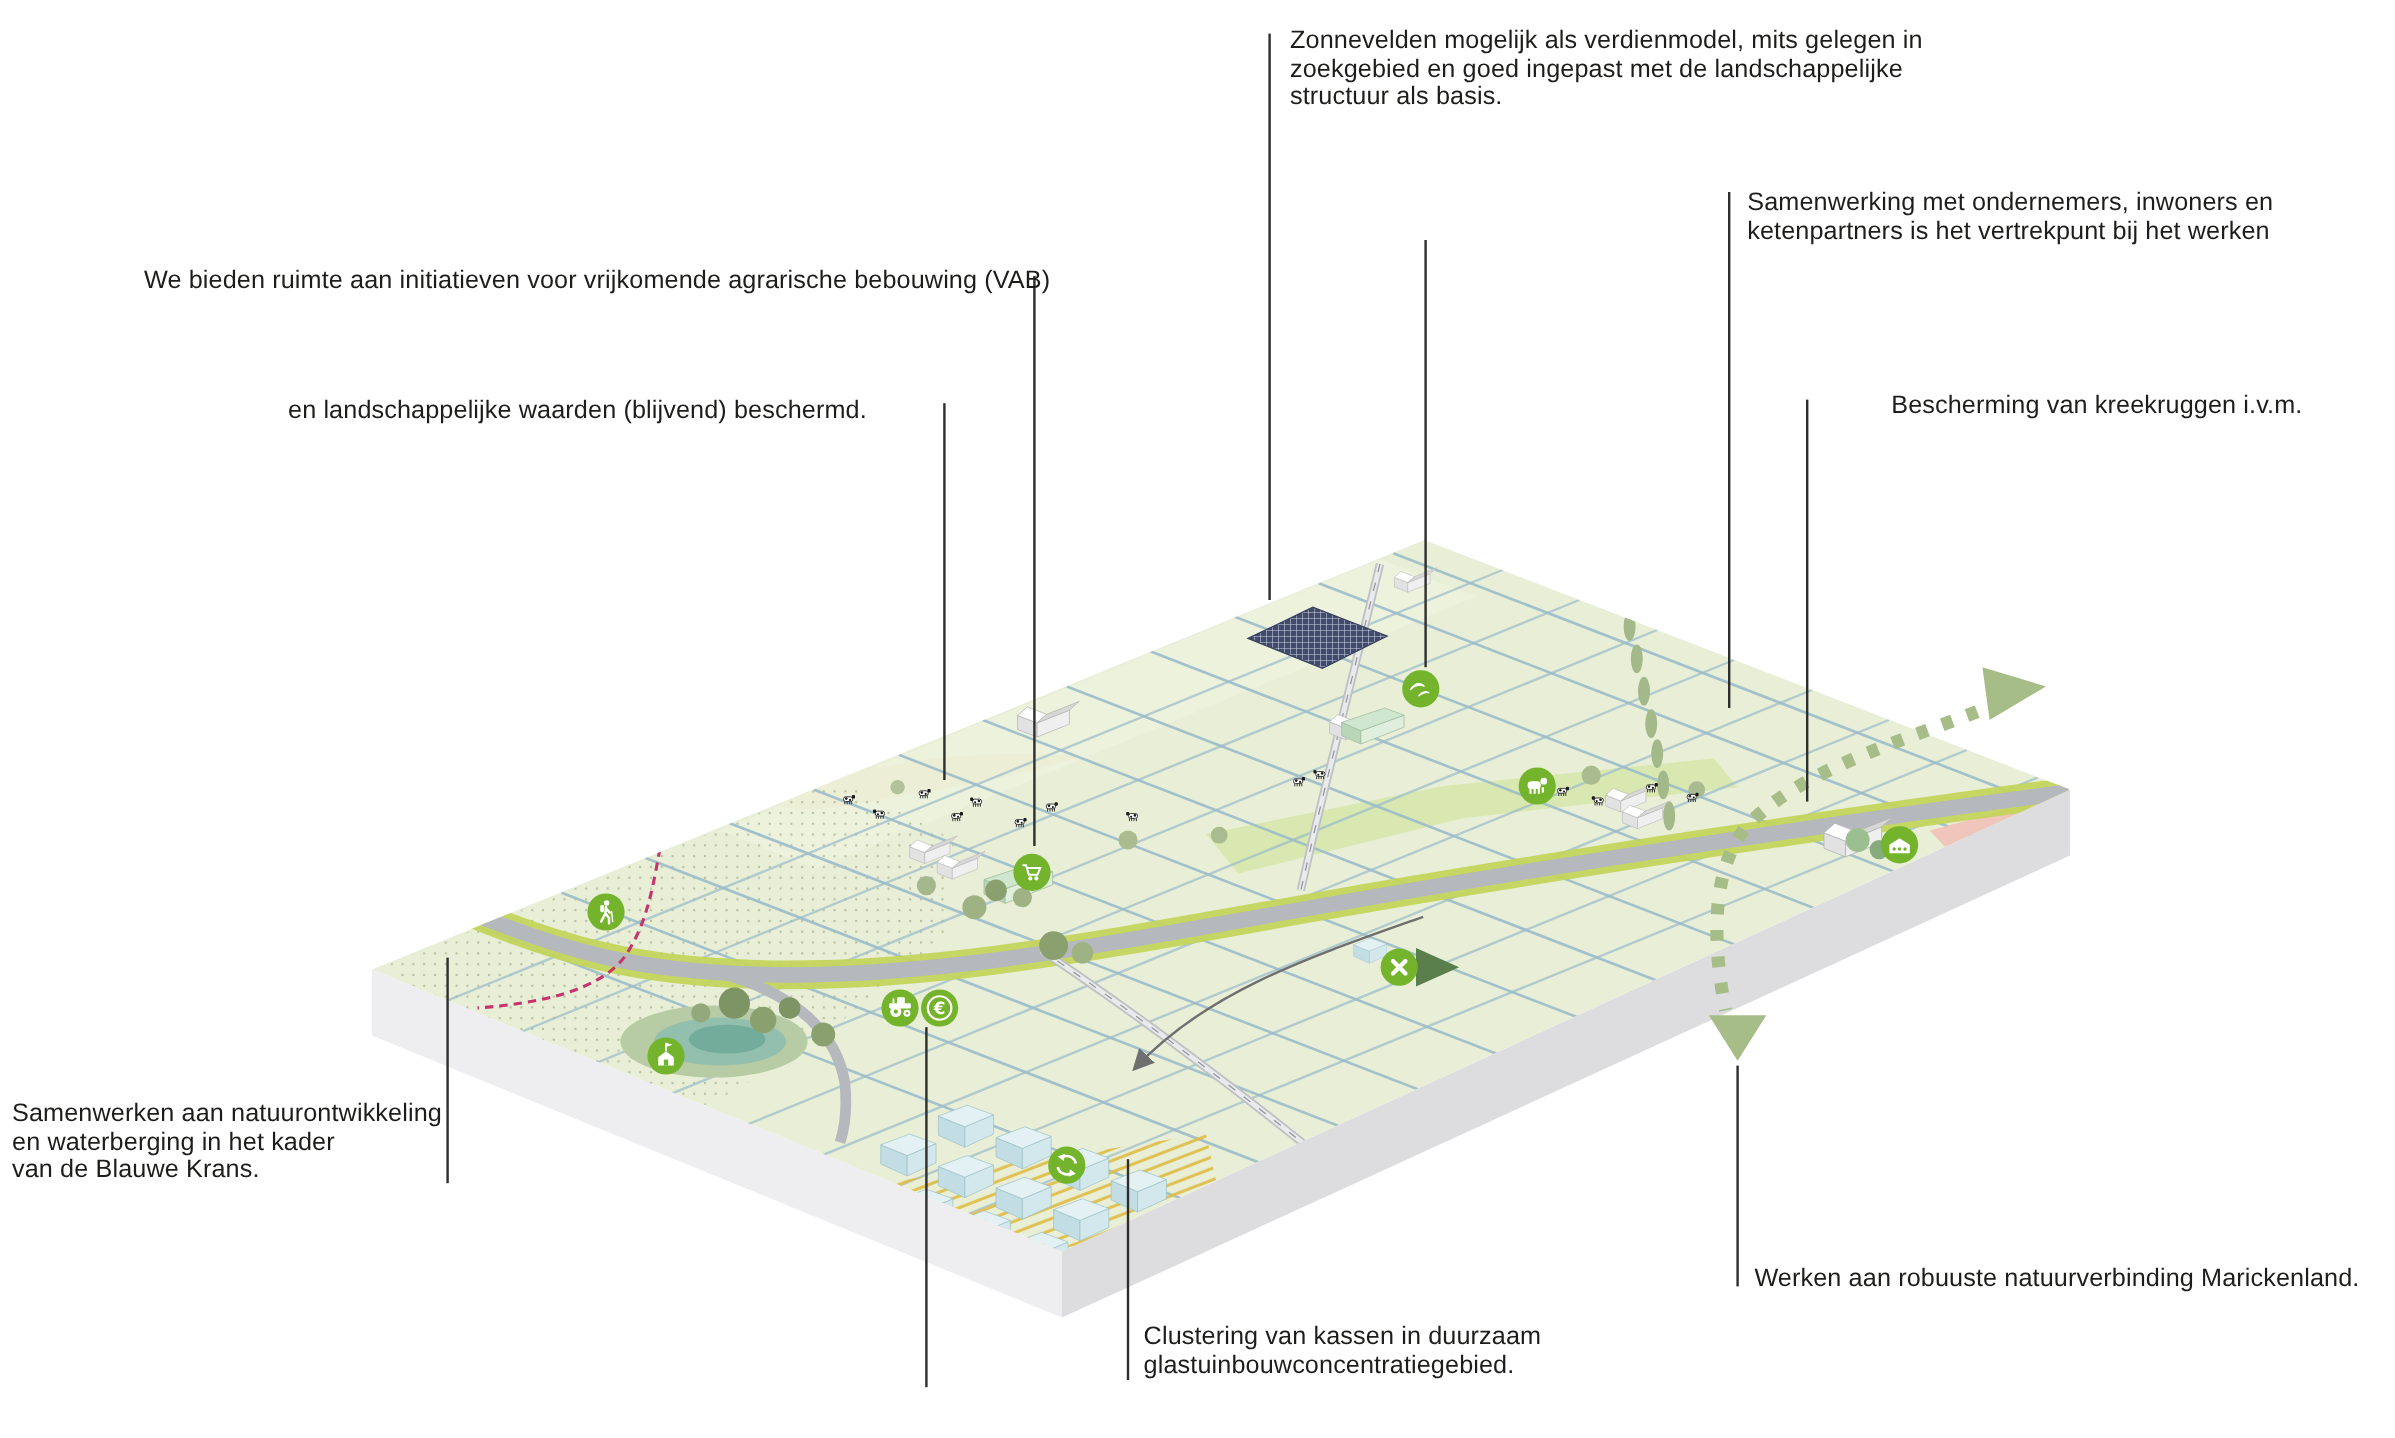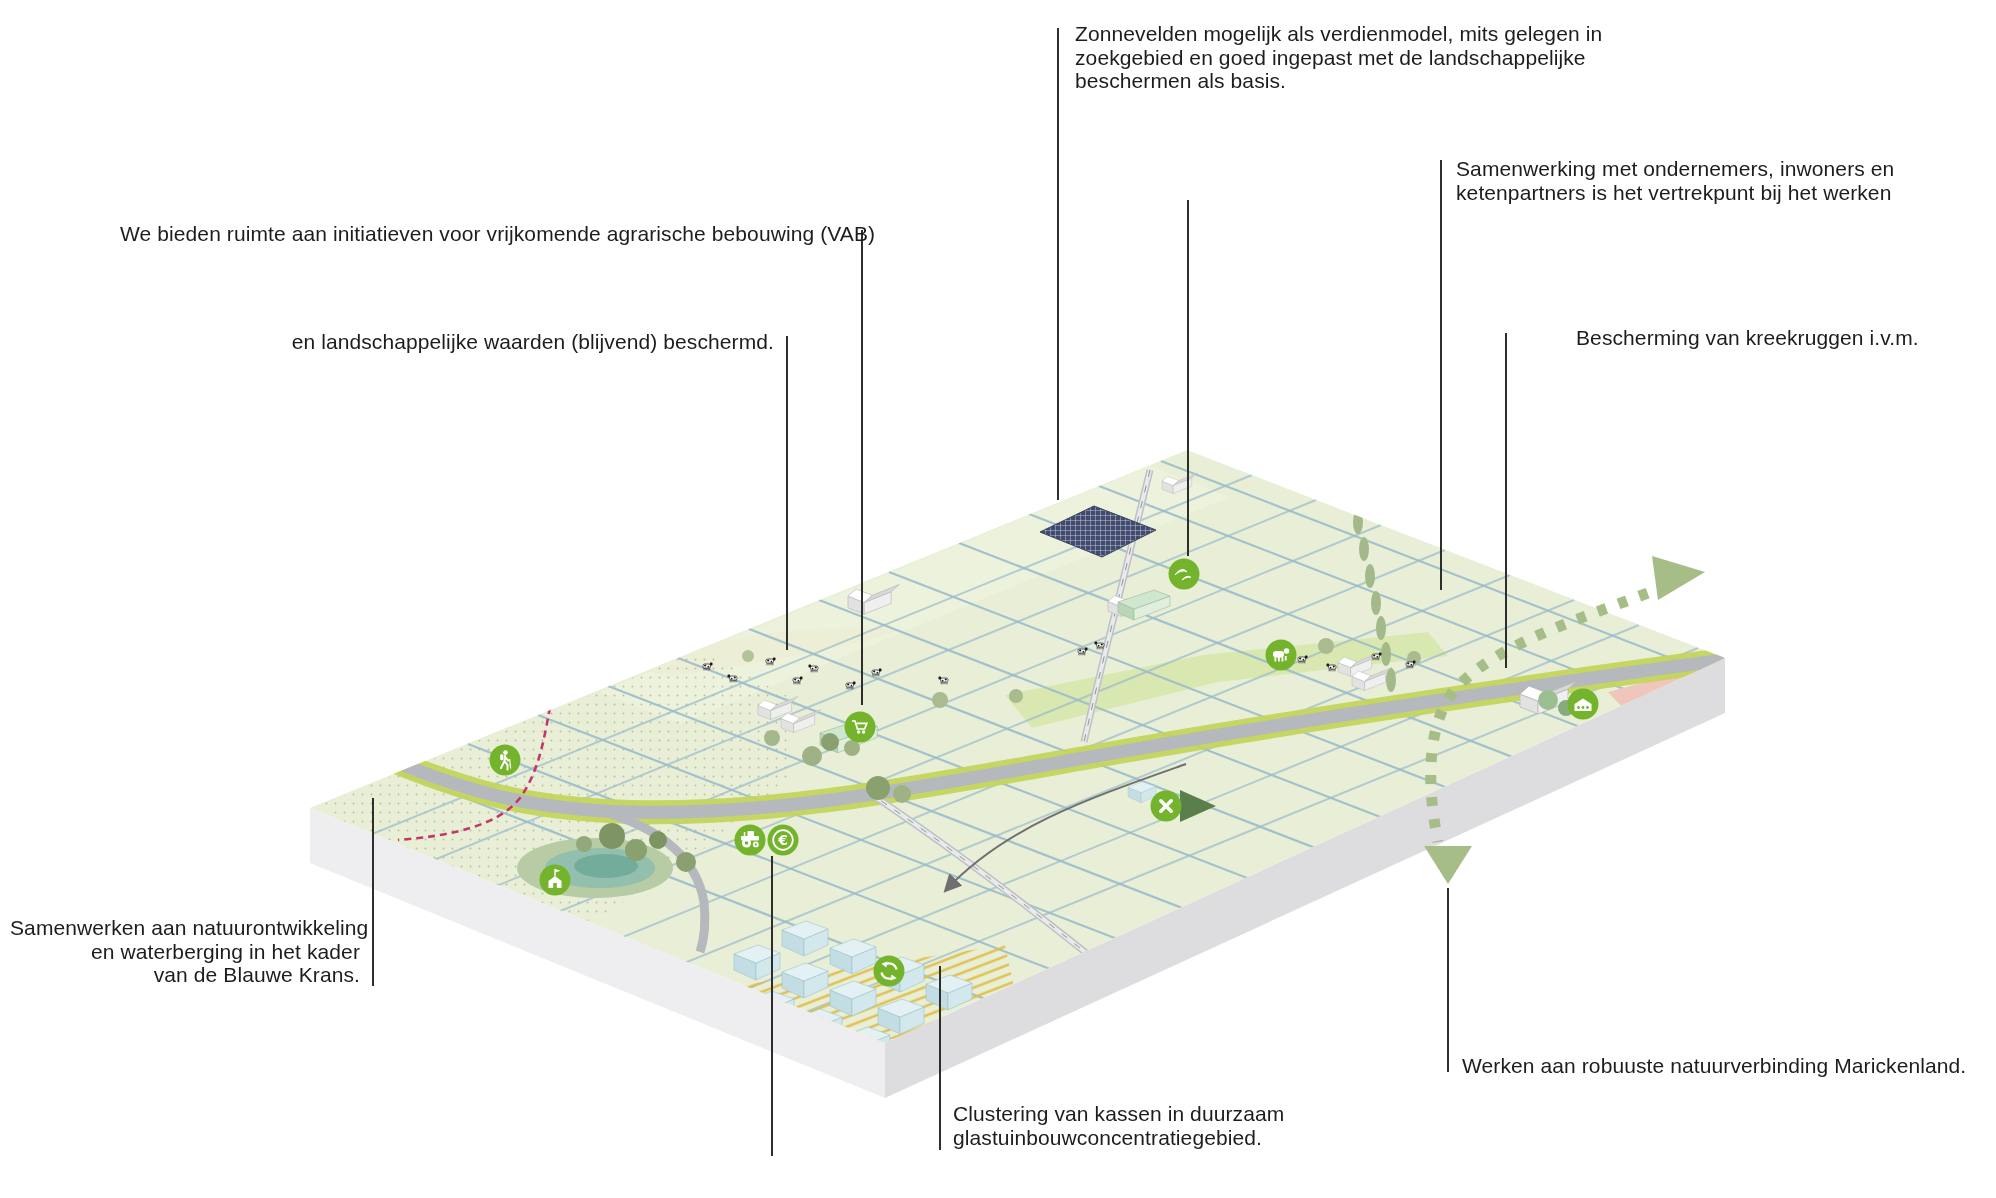--- a/index.html
+++ b/index.html
@@ -1,20 +1,20 @@
 <!DOCTYPE html>
 <html><head>
 <meta charset="utf-8">
 <style>
   html,body{margin:0;padding:0;background:#ffffff}
   #canvas{position:relative;width:1996px;height:1198px;overflow:hidden;background:#ffffff;
           font-family:"Liberation Sans","DejaVu Sans",sans-serif;color:#1d1d1b}
   #scene{position:absolute;left:0;top:0}
   .ann{position:absolute;font-size:21px;line-height:23.5px;letter-spacing:.1px}
-  .ann.right{text-align:right}
+  .ann.right{text-align:left}
   .ann-line{white-space:nowrap}
   .leader{position:absolute;width:2px;background:#2e2e2d}
 </style>
 </head>
 <body>
 
 <div id="canvas">
 
 <svg id="scene" width="1996" height="1198" viewBox="0 0 1996 1198">
   <defs>
@@ -302,21 +302,21 @@
 <div class="leader" style="left:786px;top:336px;height:314px"></div>
 <div class="leader" style="left:1505px;top:333px;height:335px"></div>
 <div class="leader" style="left:372px;top:798px;height:188px"></div>
 <div class="leader" style="left:771px;top:856px;height:300px"></div>
 <div class="leader" style="left:939px;top:966px;height:184px"></div>
 <div class="leader" style="left:1447px;top:888px;height:184px"></div>
 
 <div class="ann" style="left:1075px;top:22px;width:560px">
   <div class="ann-line">Zonnevelden mogelijk als verdienmodel, mits gelegen in</div>
   <div class="ann-line">zoekgebied en goed ingepast met de landschappelijke</div>
-  <div class="ann-line">beschermen als basis.</div>
+  <div class="ann-line">structuur als basis.</div>
 </div>
 
 
 <div class="ann" style="left:1456px;top:157px;width:500px">
   <div class="ann-line">Samenwerking met ondernemers, inwoners en</div>
   <div class="ann-line">ketenpartners is het vertrekpunt bij het werken</div>
 </div>
 
 <div class="ann right" style="left:120px;top:222px;width:729px">
   <div class="ann-line">We bieden ruimte aan initiatieven voor vrijkomende agrarische bebouwing (VAB)</div>

